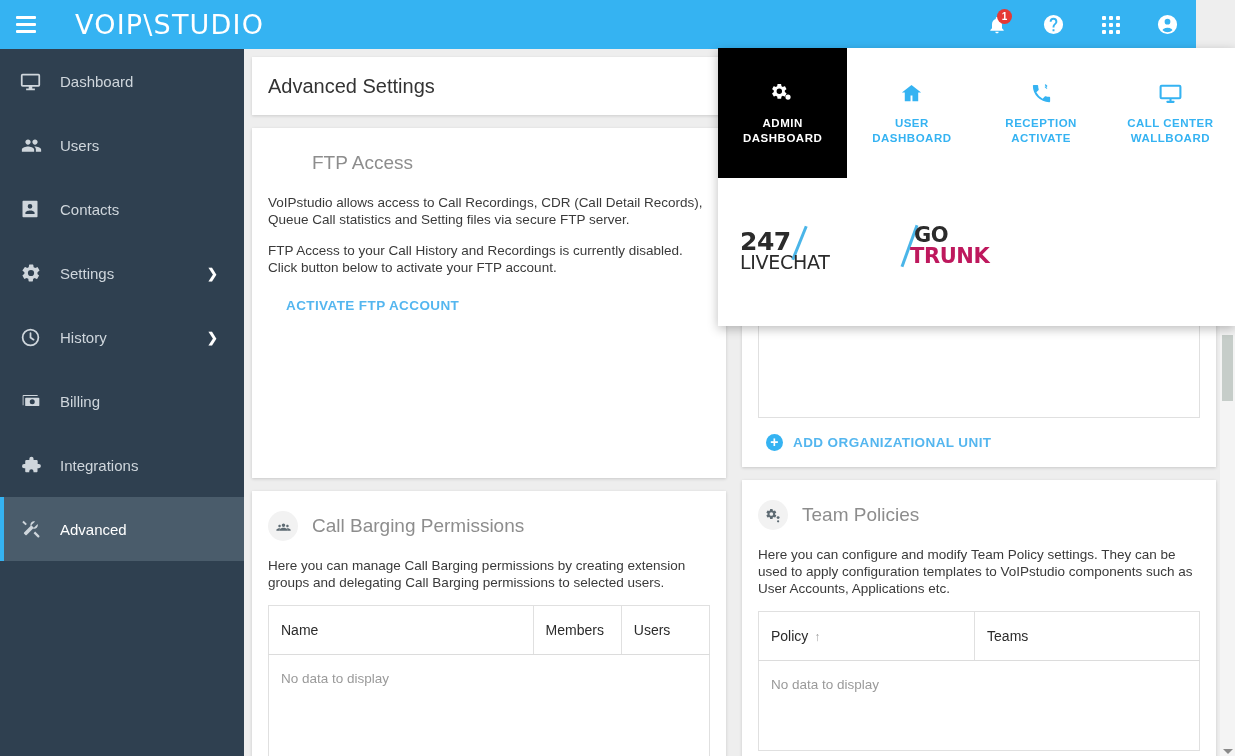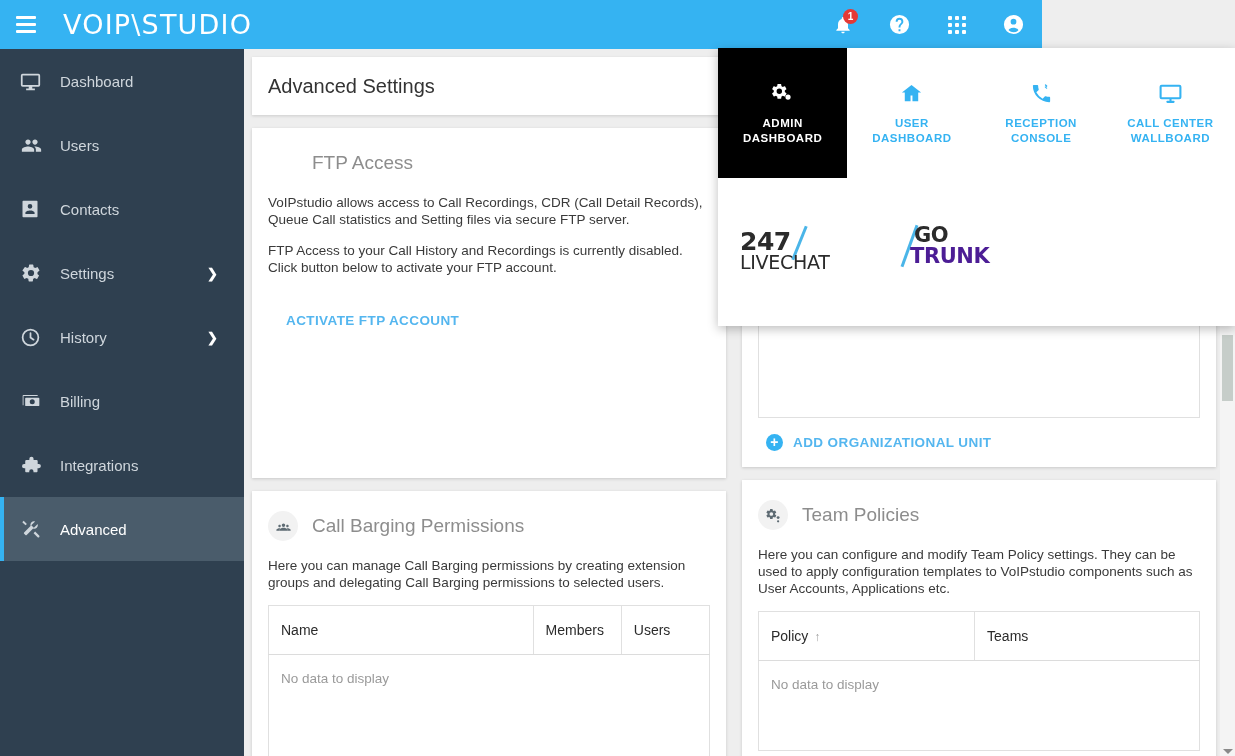--- a/index.html
+++ b/index.html
@@ -6,24 +6,25 @@
   html, body {
     width: 1235px; height: 756px;
     overflow: hidden;
     font-family: "Liberation Sans", sans-serif;
     background: #eeeeee;
   }
   .app { position: relative; width: 1235px; height: 756px; }
 
   
   .topbar {
-    position: absolute; top: 0; left: 0; width: 1042px; height: 49px;
+    position: absolute; top: 0; left: 0; width: 1196px; height: 49px;
     background: #35b3f2;
     display: flex; align-items: center;
     z-index: 30;
+    gap: 12px;
   }
   .hamburger {
     width: 26px; height: 20px; margin-left: 16px;
     display: flex; flex-direction: column; justify-content: center; gap: 4px;
     cursor: pointer;
   }
   .hamburger i { display: block; height: 3px; background: #fff; border-radius: 1px; }
   .hamburger i:nth-child(1) { width: 20px; }
   .hamburger i:nth-child(2) { width: 20px; }
   .hamburger i:nth-child(3) { width: 20px; }
@@ -113,21 +114,21 @@
     background: #f2f2f2; color: #5e6b73;
     display: flex; align-items: center; justify-content: center;
     margin-right: 14px; flex: 0 0 30px;
   }
   .card-title { font-size: 19px; color: #8d8d8d; font-weight: 400; }
   .card-body { padding: 14px 16px 16px 16px; }
   .para { font-size: 13.5px; color: #3a3a3a; line-height: 17px; margin-bottom: 14px; }
   .para:last-of-type { margin-bottom: 0; }
   .link-btn {
     display: inline-flex; align-items: center; gap: 10px;
-    margin-top: 37px; margin-left: 18px;
+    margin-top: 22px; margin-left: 18px;
     color: #54b6ef; font-size: 13.5px; letter-spacing: .4px;
     font-weight: 600; cursor: pointer; background: none; border: none;
     font-family: "Liberation Sans", sans-serif;
   }
   .link-btn.plain { margin-left: 18px; }
   .plus-circle {
     width: 17px; height: 17px; border-radius: 50%;
     background: #35b3f2; color: #fff; font-size: 14px; line-height: 15px;
     display: flex; align-items: center; justify-content: center; font-weight: 700;
   }
@@ -186,21 +187,21 @@
     transform: rotate(22deg);
   }
   .logotrunk { position: relative; width: 105px; height: 48px; text-decoration: underline; }
   .logotrunk .t1 {
     font-family: "DejaVu Sans", sans-serif;
     font-size: 21px; font-weight: 700; color: #2b2b2b; letter-spacing: -0.4px;
     position: absolute; top: 0; left: 20px;
   }
   .logotrunk .t2 {
     font-family: "DejaVu Sans", sans-serif;
-    font-size: 21px; font-weight: 700; color: #4c1d95; letter-spacing: -0.4px;
+    font-size: 21px; font-weight: 700; color: #be185d; letter-spacing: -0.4px;
     position: absolute; top: 21px; left: 16px;
   }
   .logotrunk .slash {
     position: absolute; top: 1px; left: 14px;
     width: 3px; height: 44px; background: #4ab5e8;
     transform: rotate(20deg);
   }
 
   
   .scrollbar {
@@ -485,21 +486,21 @@
       </div>
 
       <div class="dd-app">
         <span class="dd-ico">
           <svg width="23" height="23" viewBox="0 0 24 24" fill="currentColor">
               <path d="M6.6 10.8a15.1 15.1 0 0 0 6.6 6.6l2.2-2.2c.28-.28.68-.36 1.03-.25 1.12.37 2.33.57 3.57.57.55 0 1 .45 1 1V20c0 .55-.45 1-1 1A17 17 0 0 1 3 4c0-.55.45-1 1-1h3.5c.55 0 1 .45 1 1 0 1.25.2 2.45.57 3.57.11.35.03.74-.25 1.02L6.6 10.8z"></path>
               <path d="M16.2 3.1l1.1 1.1-1.1 1.1 1.1 1.1" fill="none" stroke="currentColor" stroke-width="1.4" stroke-linecap="round"></path>
             </svg>
         </span>
         <span>RECEPTION</span>
-        <span>CONSOLE</span>
+        <span>ACTIVATE</span>
       </div>
 
       <div class="dd-app">
         <span class="dd-ico">
           <svg width="25" height="25" viewBox="0 0 24 24" fill="none" stroke="currentColor" stroke-width="2">
               <rect x="2.5" y="4.5" width="19" height="12" rx="1"></rect>
               <path d="M9 20h6" stroke-linecap="round"></path>
               <path d="M12 16.5V20"></path>
             </svg>
         </span>

